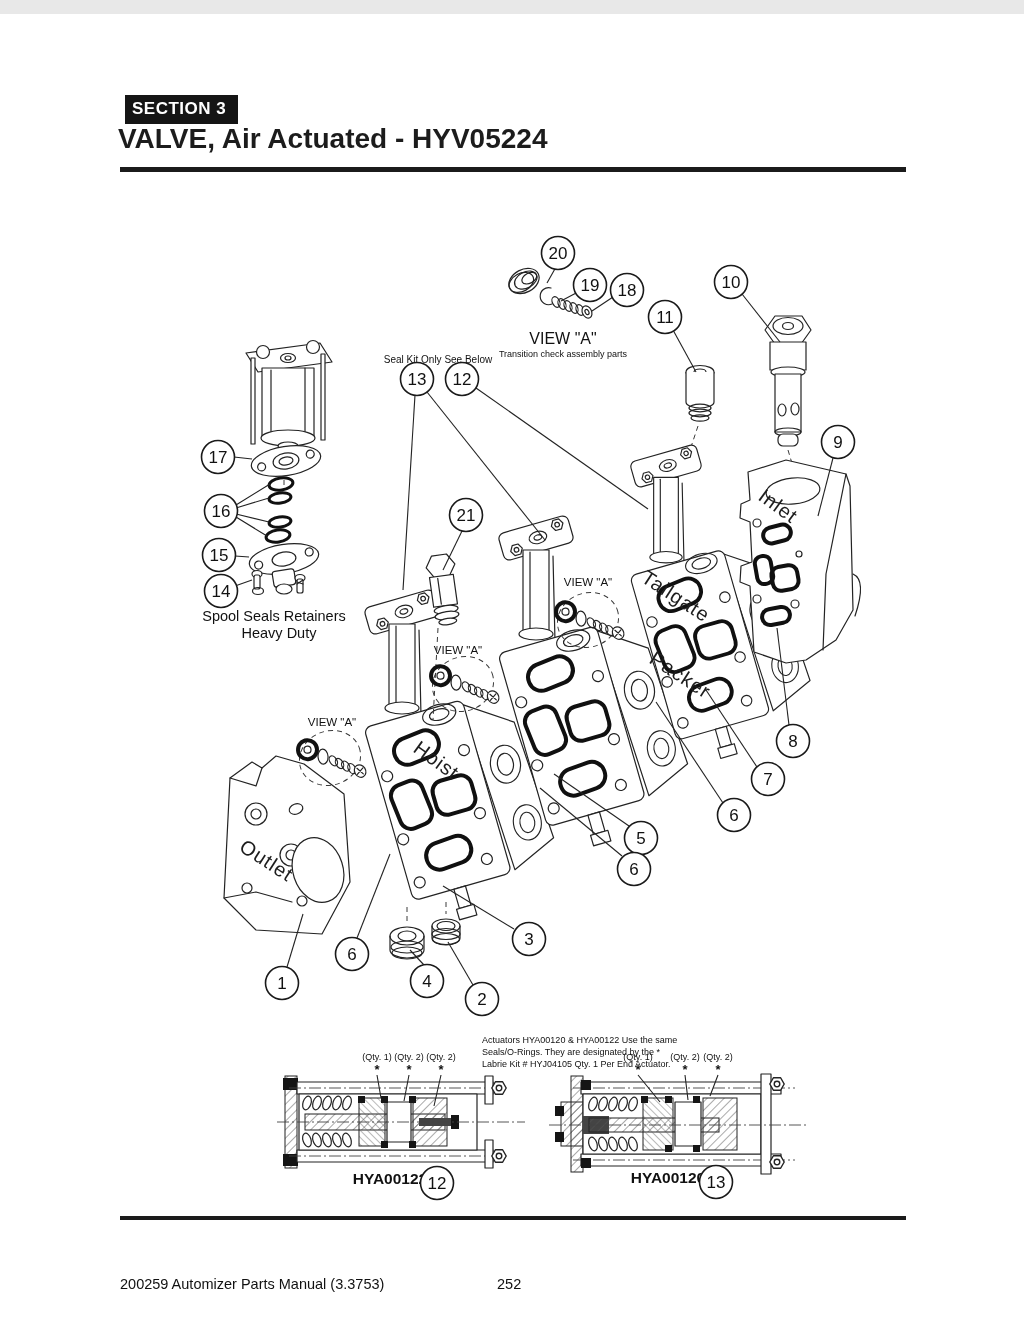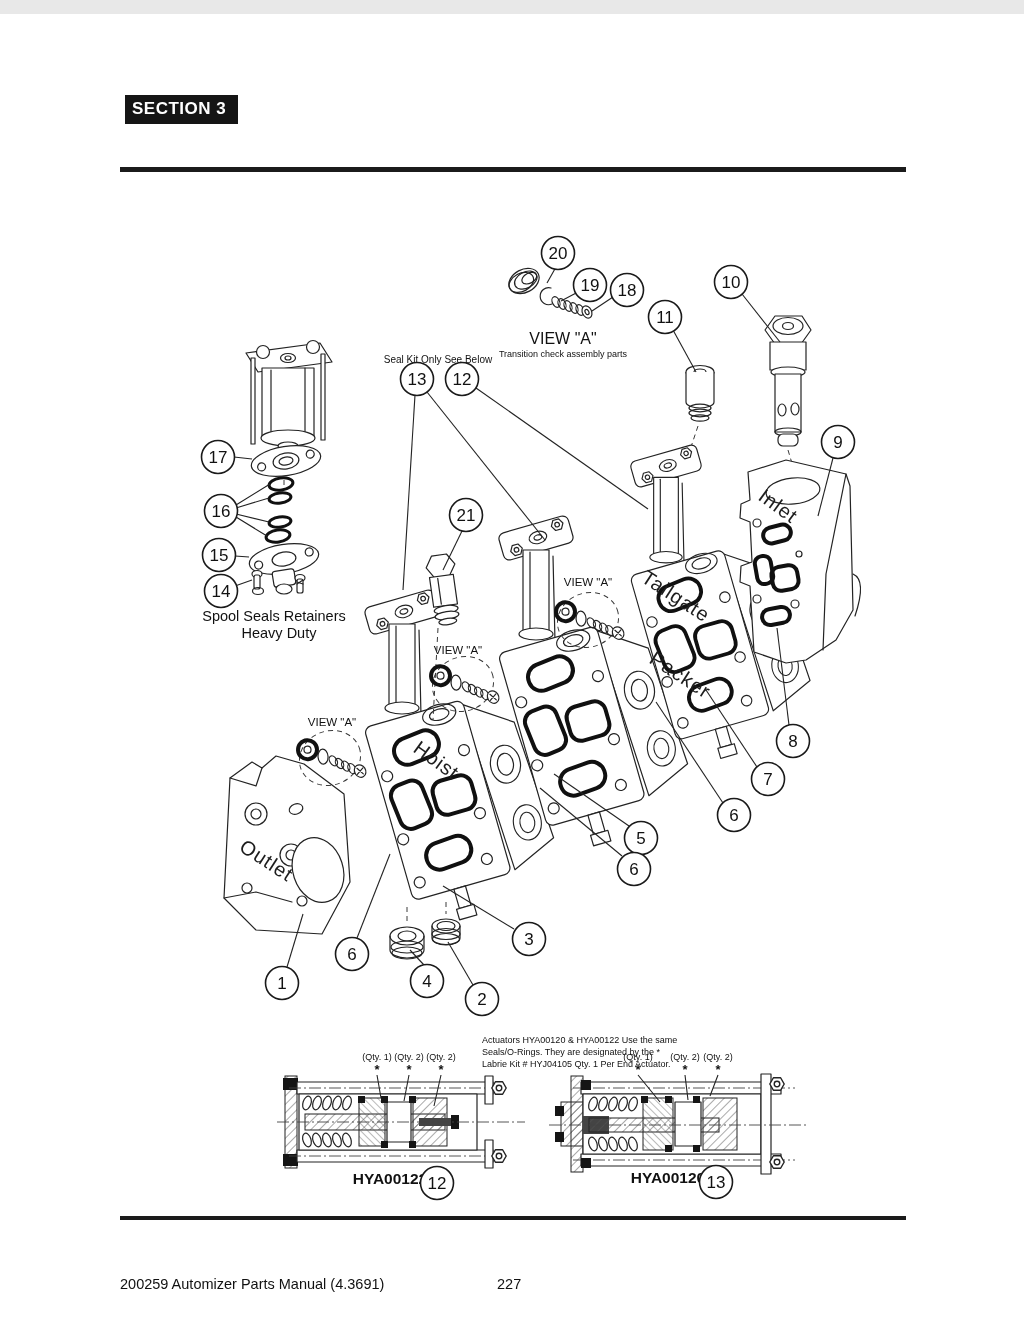--- a/index.html
+++ b/index.html
@@ -31,20 +31,21 @@
   .secname{font-size:20px;fill:#1d1d1d;letter-spacing:1px;font-family:"Liberation Sans",sans-serif;}
   .dk{fill:#151515;stroke:none;}
   .gry{fill:#444;stroke:none;}
 </style>
 </head>
 <body>
 
 <div class="page">
 
   <div class="section-badge">SECTION 3</div>
+  <div class="page-title">VALVE, Air Actuated - HYV05224</div>
   <div class="rule-top"></div>
 
   <svg width="1024" height="1326" viewBox="0 0 1024 1326">
     <defs>
       <pattern id="hatch" width="6" height="6" patternUnits="userSpaceOnUse" patternTransform="rotate(45)">
         <line x1="0" y1="0" x2="0" y2="6" stroke="#555" stroke-width="1"></line>
       </pattern>
       <pattern id="hatch2" width="5" height="5" patternUnits="userSpaceOnUse" patternTransform="rotate(-45)">
         <line x1="0" y1="0" x2="0" y2="5" stroke="#666" stroke-width="0.9"></line>
       </pattern>
@@ -502,15 +503,15 @@
     <text x="718" y="1060" class="lbl mid bold" font-size="13">*</text>
     <path class="leader" d="M638,1061 L660,1088 M685,1061 L688,1086 M718,1061 L710,1082"></path>
     <text x="668" y="1169" class="lbl t15 bold mid">HYA00120</text>
     <g class="co">
       <circle cx="716" cy="1168" r="16.5"></circle>
         <text x="716" y="1174">13</text>
       </g>
   </svg>
 
   <div class="rule-bottom"></div>
-  <div class="footer-left">200259 Automizer Parts Manual (4.3691)</div>
-  <div class="footer-page">227</div>
+  <div class="footer-left">200259 Automizer Parts Manual (3.3753)</div>
+  <div class="footer-page">252</div>
 </div>
 
 </body></html>

